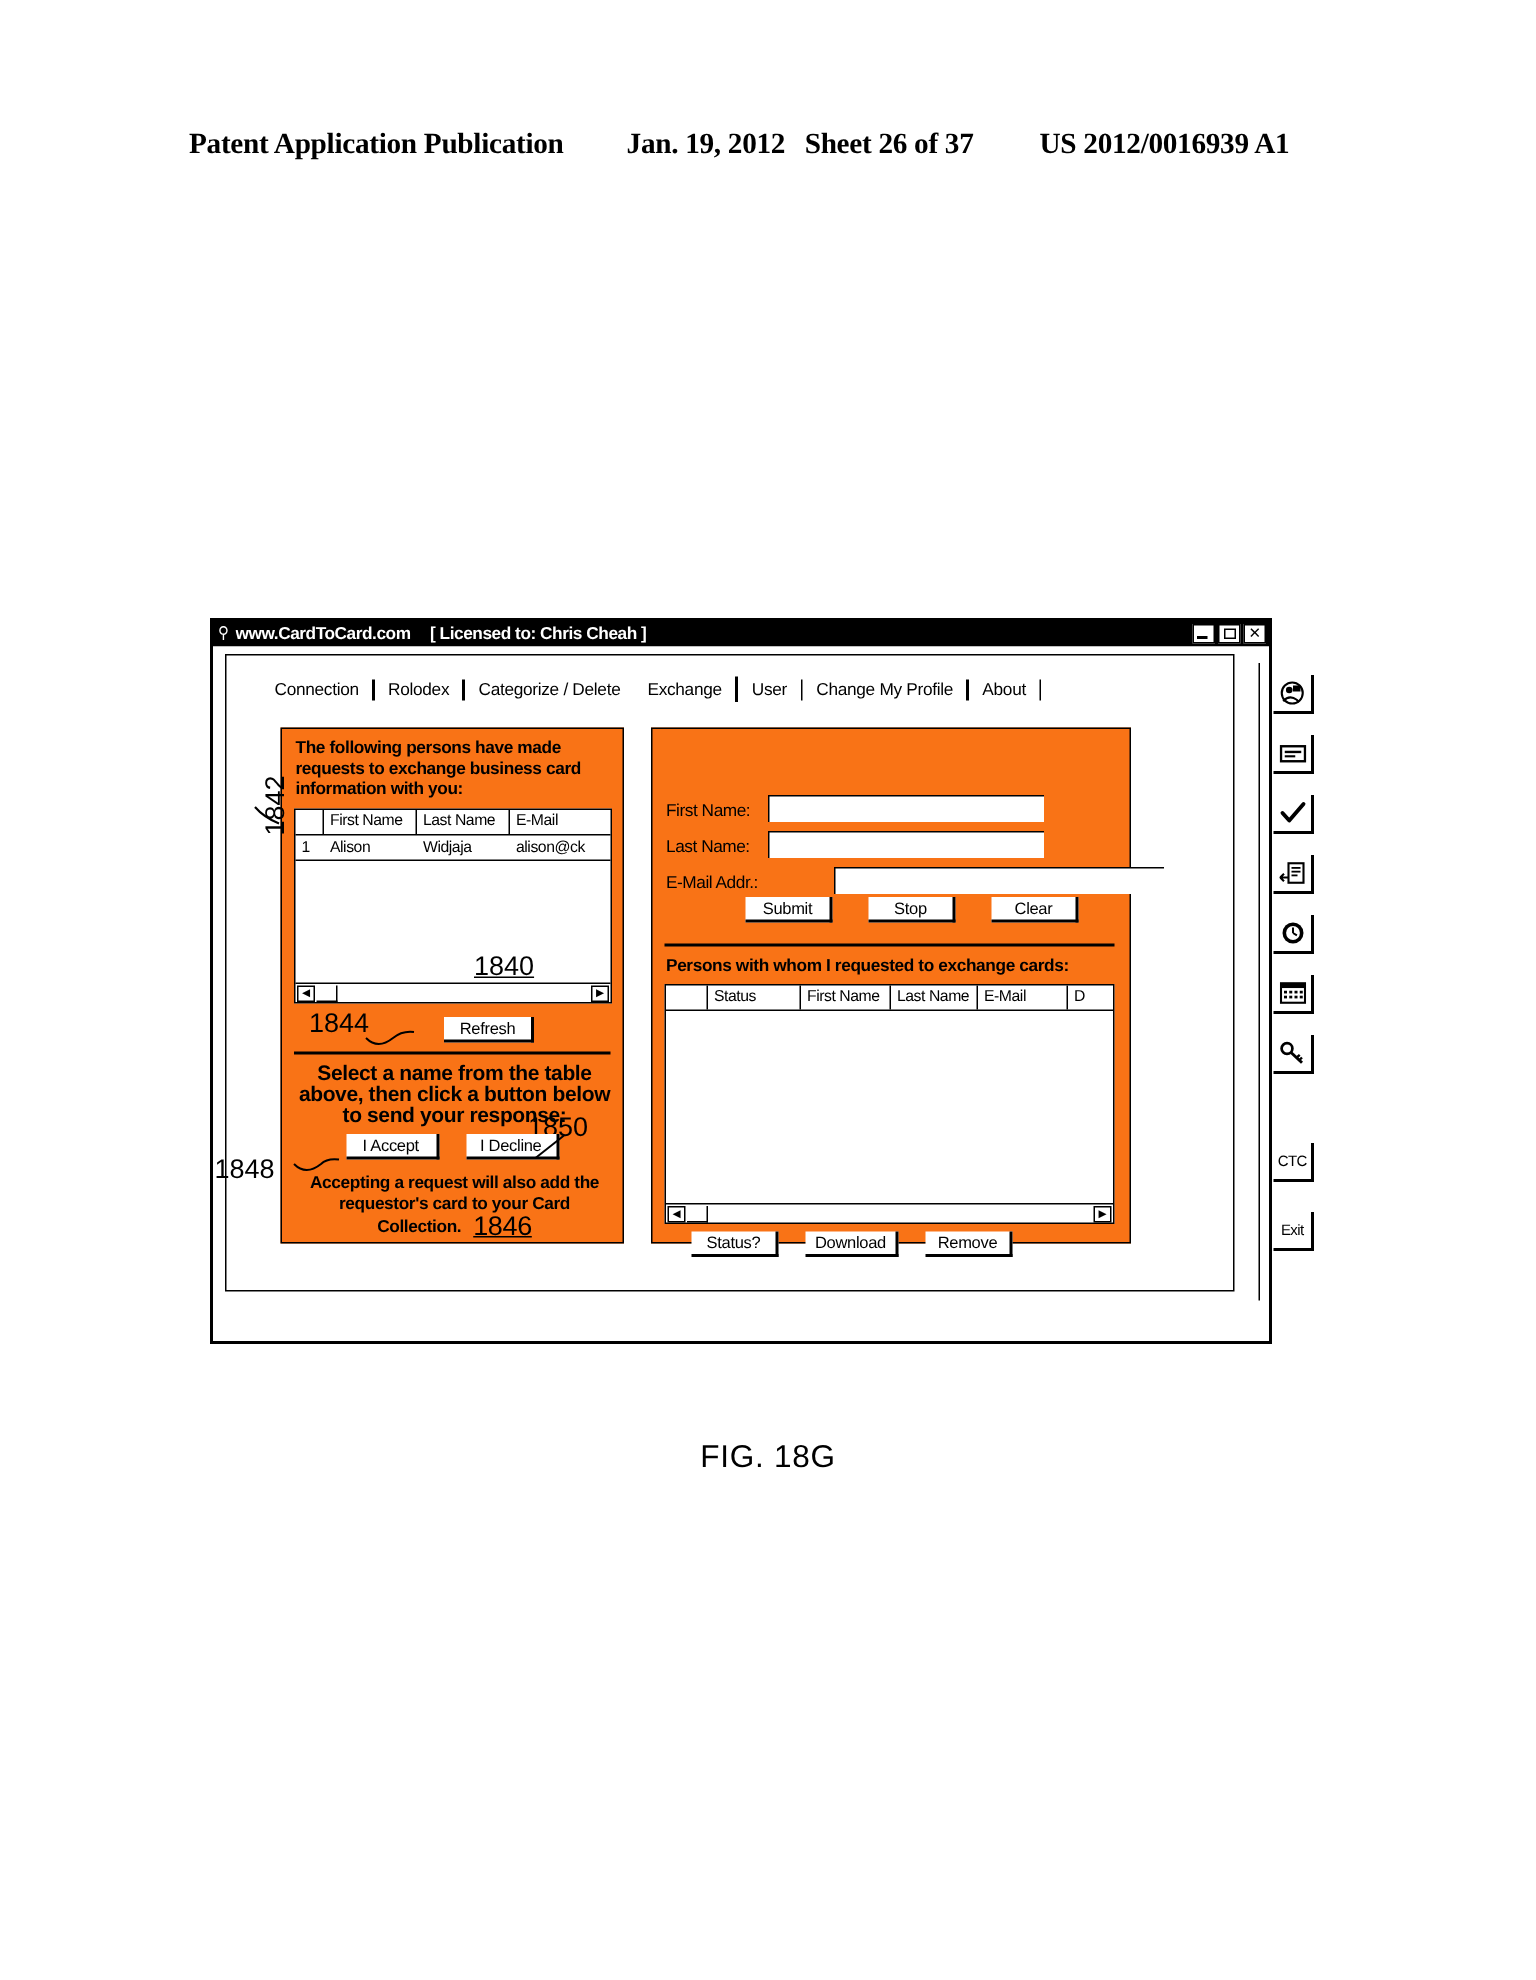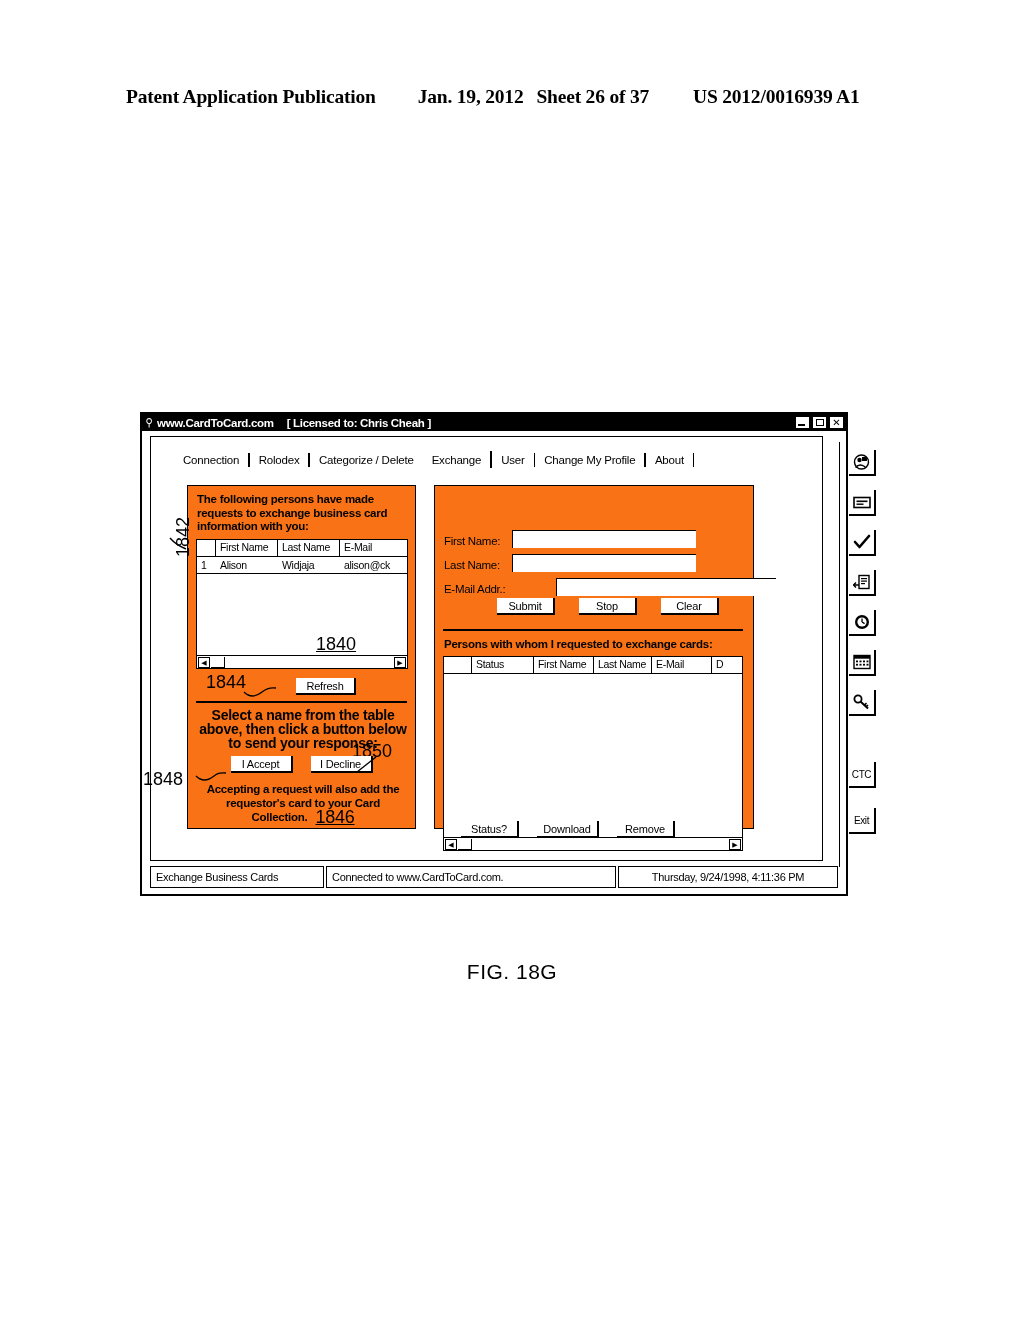--- a/index.html
+++ b/index.html
@@ -411,21 +411,21 @@
     position: absolute;
     left: 9px;
     top: 152px;
     width: 300px;
   }
   .req-table2 {
     position: absolute;
     left: 8px;
     top: 170px;
     width: 300px;
-    height: 195px;
+    height: 160px;
     border: 1.5px solid #000;
     box-sizing: border-box;
     background: #fff;
   }
   .col2-idx { width: 28px; }
   .col2-st  { width: 62px; }
   .col2-fn  { width: 60px; }
   .col2-ln  { width: 58px; }
   .col2-em  { width: 60px; }
   .col2-d   { width: 26px; border-right: none !important; }
@@ -735,25 +735,20 @@
             <path d="M11.5 11 L13.5 9.2 M13.2 12.7 L15 11" stroke="#000" stroke-width="1.6" fill="none"></path>
           </svg>
         </div>
 
         <div class="tool-btn" style="top:320px;">CTC</div>
         <div class="tool-btn" style="top:366px;">Exit</div>
       </div>
 
     </div>
 
-    <div class="statusbar">
-      <div class="sb-cell c1">Exchange Business Cards</div>
-      <div class="sb-cell c2">Connected to www.CardToCard.com.</div>
-      <div class="sb-cell c3">Thursday, 9/24/1998, 4:11:36 PM</div>
-    </div>
 
   </div>
 </div>
 
 <svg class="callouts">
 
   <path d="M170 538 Q176 545 186 549" fill="none" stroke="#000" stroke-width="1.4"></path>
 
   <path d="M244 692 Q252 700 262 692 Q268 687 276 688" fill="none" stroke="#000" stroke-width="1.3"></path>
 

